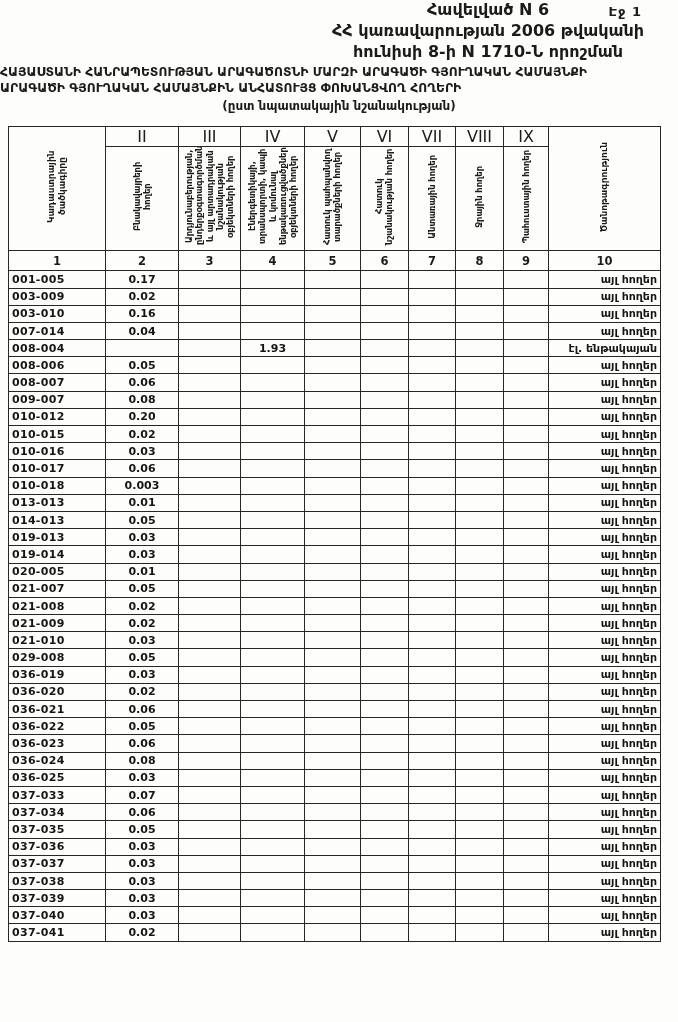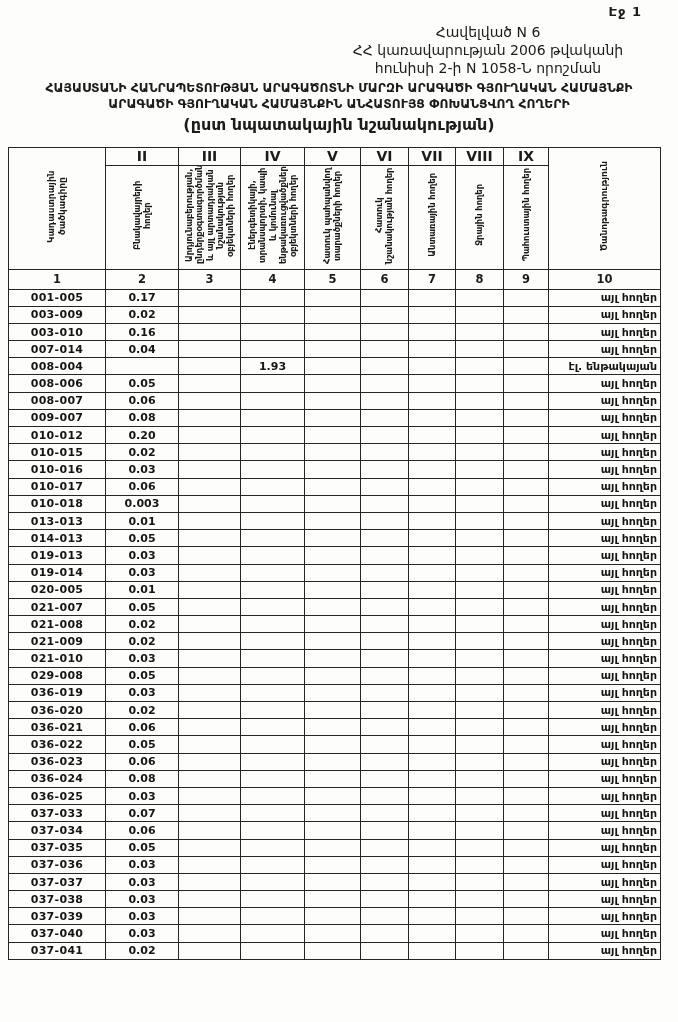--- a/index.html
+++ b/index.html
@@ -18,65 +18,63 @@
   }
   .page-num {
     position: absolute;
     top: 4px;
     right: 36px;
     font-size: 13px;
     font-weight: 700;
     letter-spacing: 1px;
   }
   .appendix {
-    padding-top: 23px;
     width: 360px;
     margin-left: auto;
     margin-right: 10px;
     text-align: center;
-    font-size: 14px;
-    font-weight: 400;
+    font-size: 16px;
+    font-weight: 700;
     line-height: 1.3;
   }
   .doc-title {
     margin-top: 13px;
     text-align: center;
     font-size: 13.5px;
     font-weight: 700;
     letter-spacing: 2px;
   }
   .title-lines {
     margin-top: 3px;
-    text-align: center;
     font-size: 12.3px;
     font-weight: 700;
     line-height: 1.3;
   }
   .subtitle {
     margin-top: 2px;
     text-align: center;
-    font-size: 16px;
+    font-size: 12px;
     font-weight: 700;
   }
   table.land-table {
     margin-top: 13px;
     margin-left: 8px;
     width: 652px;
     border-collapse: collapse;
     table-layout: fixed;
   }
   table.land-table th,
   table.land-table td {
     border: 1.6px solid #262626;
     overflow: hidden;
   }
   tr.roman-row th { height: 18px; }
   th.roman {
-    font-size: 14px;
-    font-weight: 700;
+    font-size: 16px;
+    font-weight: 400;
     text-align: center;
     vertical-align: middle;
   }
   tr.rot-row th { height: 101px; }
   th.rot-cell {
     text-align: center;
     vertical-align: middle;
     font-weight: 700;
     padding: 1px;
   }
@@ -101,35 +99,35 @@
   }
   tbody.data-body td {
     height: 17.2px;
     font-size: 11px;
     line-height: 1;
     vertical-align: middle;
     padding: 0 3px;
     font-weight: 600;
     color: #151515;
   }
-  td.c-code { text-align: center; letter-spacing: 0.3px; }
+  td.c-code { text-align: left; letter-spacing: 0.3px; }
   td.c-val  { text-align: center; }
   td.c-note { text-align: right; font-size: 10.5px; }
 </style>
 </head>
 <body>
 
 <div class="page">
 
   <div class="page-num">Էջ 1</div>
 
   <div class="appendix">
     <div>Հավելված N 6</div>
     <div>ՀՀ կառավարության 2006 թվականի</div>
-    <div>հունիսի 2-ի N 1058-Ն որոշման</div>
+    <div>հունիսի 8-ի N 1710-Ն որոշման</div>
   </div>
 
 
   <div class="title-lines">
     <div>ՀԱՅԱՍՏԱՆԻ ՀԱՆՐԱՊԵՏՈՒԹՅԱՆ ԱՐԱԳԱԾՈՏՆԻ ՄԱՐԶԻ ԱՐԱԳԱԾԻ ԳՅՈՒՂԱԿԱՆ ՀԱՄԱՅՆՔԻ</div>
     <div>ԱՐԱԳԱԾԻ ԳՅՈՒՂԱԿԱՆ ՀԱՄԱՅՆՔԻՆ ԱՆՀԱՏՈՒՅՑ ՓՈԽԱՆՑՎՈՂ ՀՈՂԵՐԻ</div>
   </div>
 
   <div class="subtitle">(ըստ նպատակային նշանակության)</div>
 

